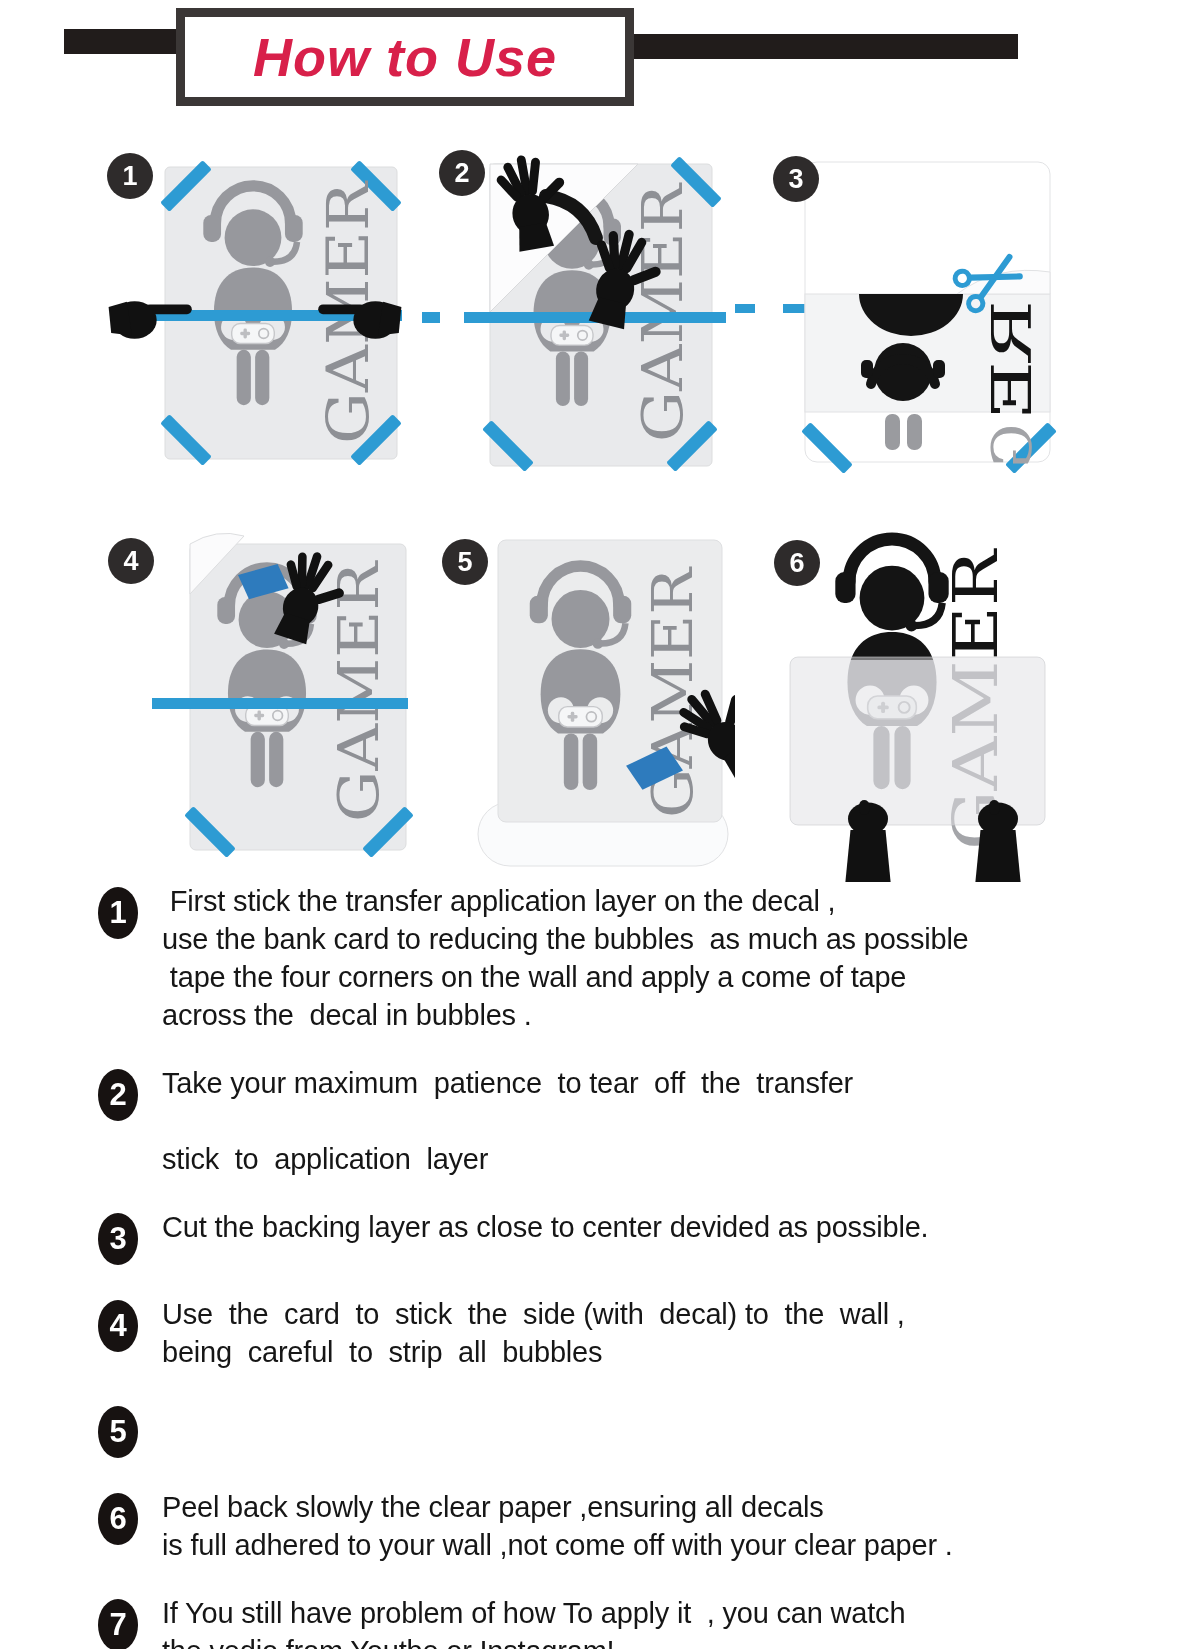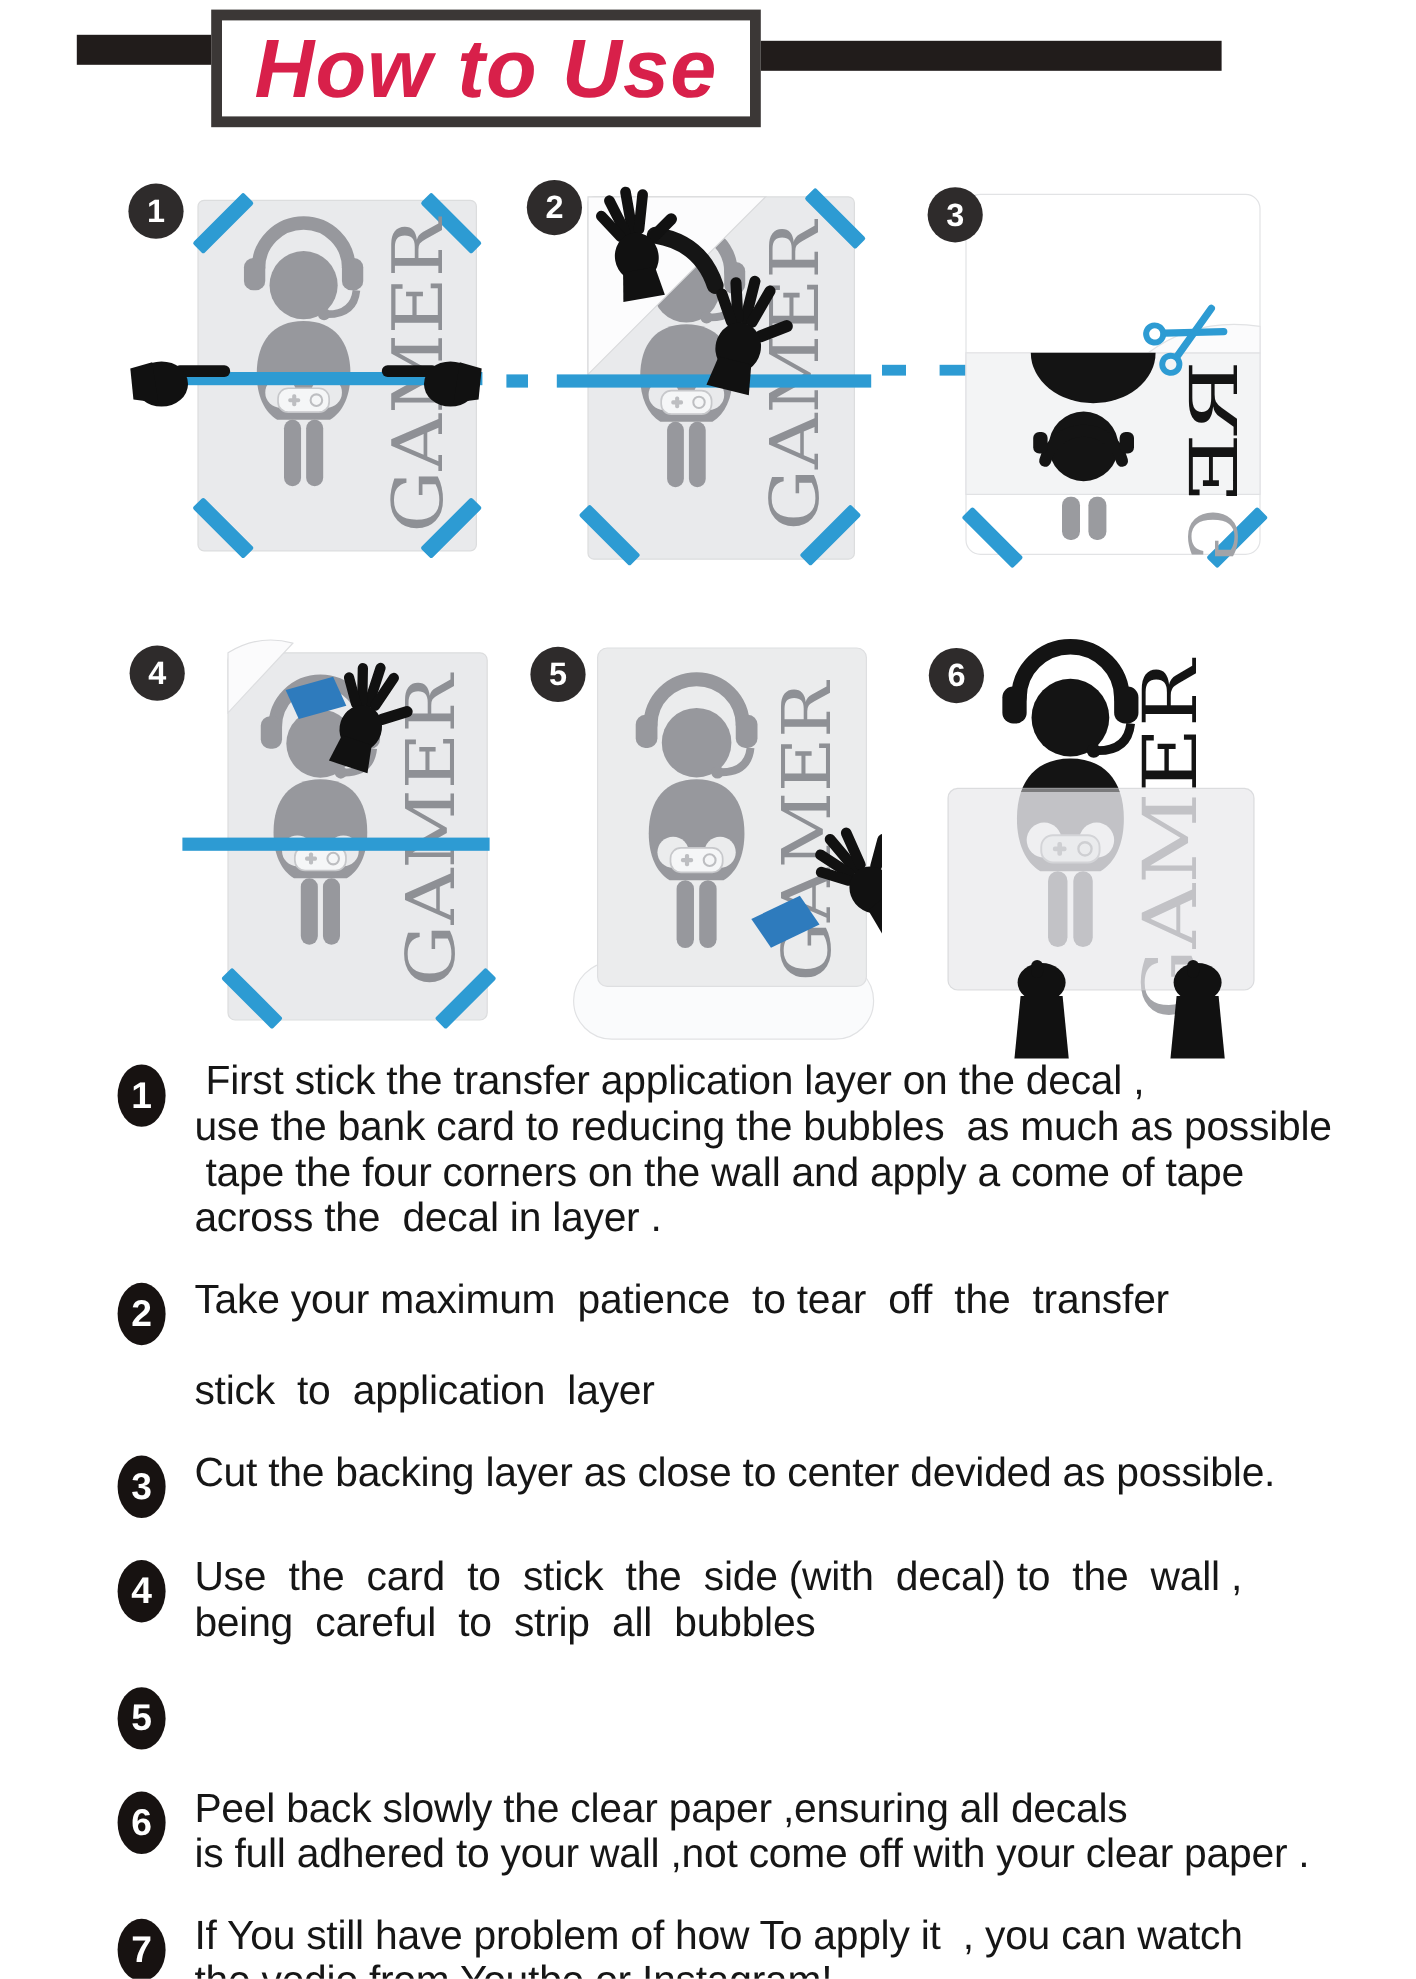--- a/index.html
+++ b/index.html
@@ -10,21 +10,21 @@
   
   .hbar{position:absolute;background:#211c1b;}
   .hbar-left{left:64px;top:29px;width:114px;height:25px;}
   .hbar-right{left:630px;top:34px;width:388px;height:25px;}
   .title-box{
     position:absolute;left:176px;top:8px;width:458px;height:98px;
     background:#ffffff;border:9px solid #3b3736;box-sizing:border-box;
     display:flex;align-items:center;justify-content:center;
   }
   .title-box h1{
-    margin:0;font-style:italic;font-weight:bold;font-size:69px;letter-spacing:1px;
+    margin:0;font-style:italic;font-weight:bold;font-size:54px;letter-spacing:1px;
     color:#d8204a;font-family:"Liberation Sans",sans-serif;
   }
   
   .panel{position:absolute;margin:0;padding:0;}
   .panel svg{position:absolute;left:0;top:0;width:100%;height:100%;}
   .badge-circle{
     position:absolute;width:46px;height:46px;border-radius:50%;
     background:#2e2b2b;color:#fff;display:flex;align-items:center;justify-content:center;
     font-size:27px;font-weight:bold;z-index:3;
   }
@@ -39,21 +39,21 @@
   .decal-letters{font-family:"DejaVu Serif","Liberation Serif",serif;}
   
   .instructions{position:absolute;left:98px;top:882px;width:1055px;}
   .instr{display:flex;gap:24px;margin-bottom:30px;}
   .badge-oval{
     flex:0 0 auto;width:40px;height:52px;border-radius:50%;margin-top:5px;
     background:#171211;color:#fff;display:flex;align-items:center;justify-content:center;
     font-size:31px;font-weight:bold;
   }
   .instr p{
-    margin:0;font-size:34px;line-height:38px;color:#161616;
+    margin:0;font-size:29px;line-height:38px;color:#161616;
     white-space:pre-wrap;letter-spacing:-0.2px;
   }
 </style>
 </head>
 <body>
 
 <svg width="0" height="0" style="position:absolute" aria-hidden="true">
   <defs>
     <g id="gfig">
       <path d="M23.5,32 a26.5,26.5 0 0 1 53,0" fill="none" stroke="currentColor" stroke-width="8" stroke-linecap="round"></path>
@@ -244,21 +244,21 @@
       <rect x="55" y="155" width="255" height="168" rx="8" fill="#dfe0e4" fill-opacity="0.5" stroke="#c8c9cd" stroke-opacity="0.6"></rect>
       <use href="#fist-arm" transform="translate(108,298) scale(1.25)"></use>
       <use href="#fist-arm" transform="translate(238,298) scale(1.25)"></use>
     </svg>
   </figure>
 
   <section class="instructions">
 
     <div class="instr">
       <span class="badge-oval">1</span>
-      <p><span> First stick the transfer application layer on the decal ,</span><br><span>use the bank card to reducing the bubbles  as much as possible</span><br><span> tape the four corners on the wall and apply a come of tape</span><br><span>across the  decal in layer .</span></p>
+      <p><span> First stick the transfer application layer on the decal ,</span><br><span>use the bank card to reducing the bubbles  as much as possible</span><br><span> tape the four corners on the wall and apply a come of tape</span><br><span>across the  decal in bubbles .</span></p>
     </div>
 
     <div class="instr">
       <span class="badge-oval">2</span>
       <p><span>Take your maximum  patience  to tear  off  the  transfer</span><br><br><span>stick  to  application  layer</span></p>
     </div>
 
     <div class="instr">
       <span class="badge-oval">3</span>
       <p><span>Cut the backing layer as close to center devided as possible.</span></p>

